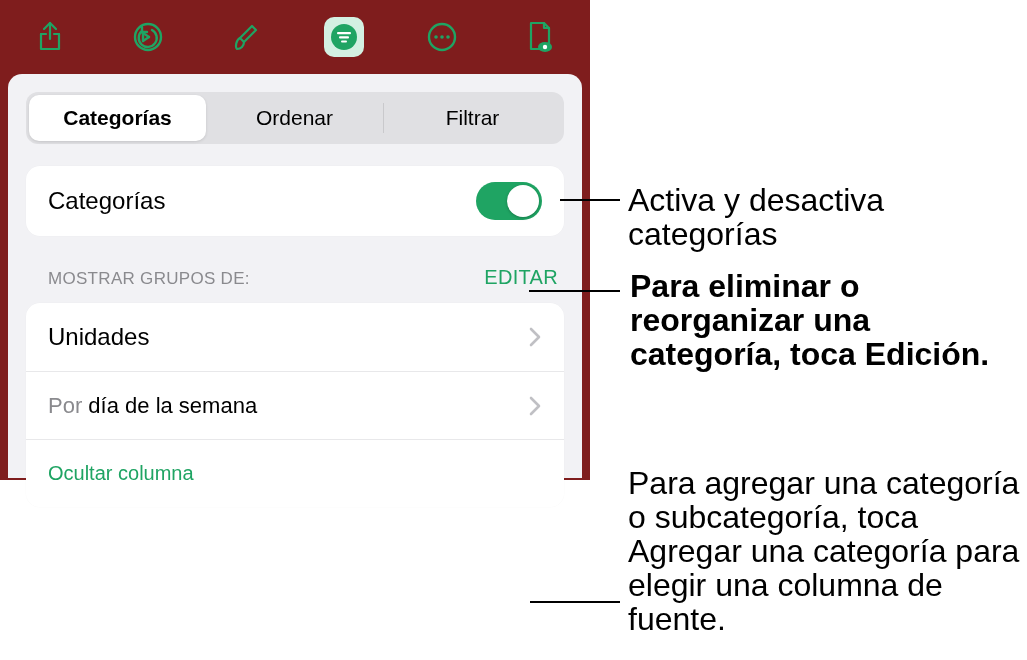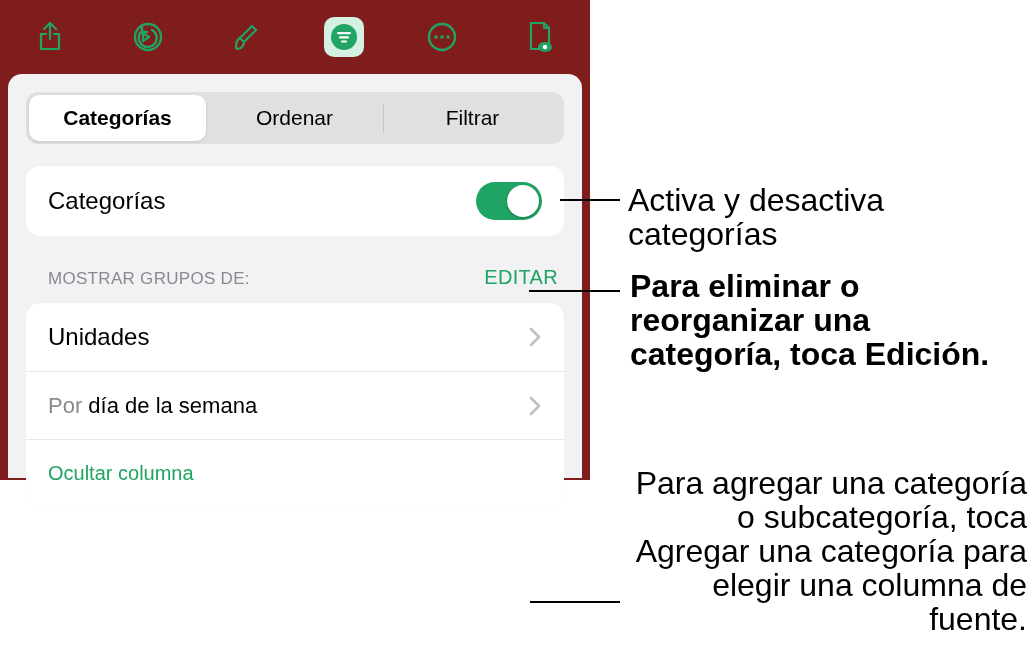--- a/index.html
+++ b/index.html
@@ -25,21 +25,21 @@
   .toggle .knob { position: absolute; right: 3px; top: 3px; width: 32px; height: 32px; background: #fff; border-radius: 50%; box-shadow: 0 1px 3px rgba(0,0,0,.25); }
   .section-header { display: flex; align-items: flex-end; justify-content: space-between; padding: 30px 6px 10px 22px; }
   .section-label { font-size: 17px; letter-spacing: .3px; color: #8a8a8e; }
   .edit-link { font-size: 20px; color: #1fa463; font-weight: 500; letter-spacing: .3px; margin-left: 16px; }
   .chev { color: #c0c0c4; }
   .plus { font-size: 30px; color: #3a3a3c; font-weight: 300; }
   .callouts { flex: 1; position: relative; }
   .callout { position: absolute; font-size: 32px; color: #000; line-height: 34px; }
   .callout.c1 { top: 183px; left: 38px; }
   .callout.c2 { top: 269px; left: 40px; font-weight: bold; }
-  .callout.c3 { top: 466px; left: 38px; text-align: right; }
+  .callout.c3 { top: 466px; left: 38px; }
   .lead-line { position: absolute; height: 1.5px; background: #000; }
   .lead-line.l1 { top: 199px; left: -30px; width: 60px; }
   .lead-line.l2 { top: 290px; left: -61px; width: 91px; }
   .lead-line.l3 { top: 601px; left: -60px; width: 90px; }
   svg { display: block; }
 </style>
 </head>
 <body>
 
 <div class="wrap">

